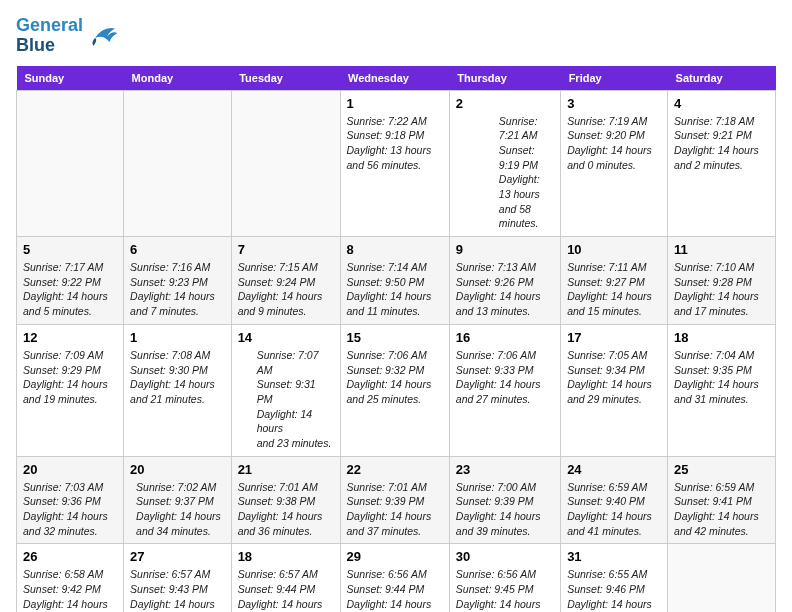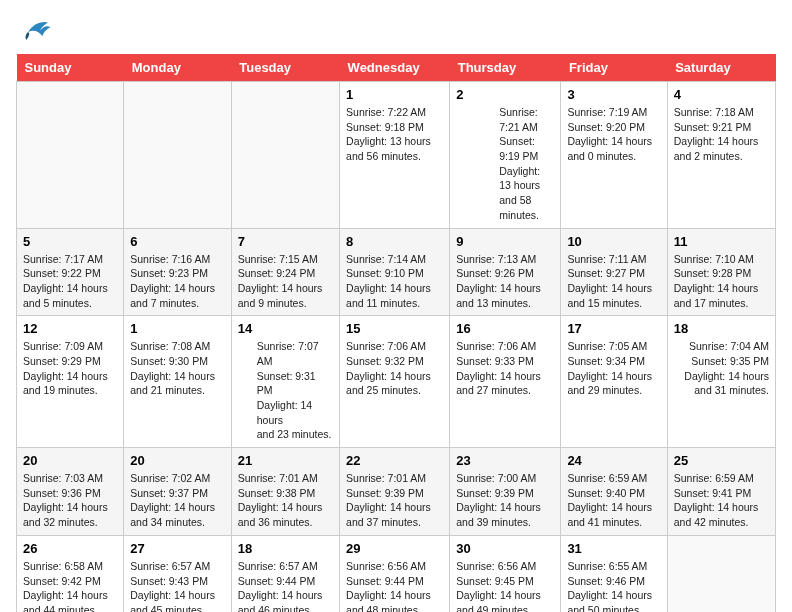--- a/index.html
+++ b/index.html
@@ -45,25 +45,25 @@
     .location-title {
       font-size: 16px;
       color: #333;
     }
     .calendar {
       width: 100%;
       border-collapse: collapse;
       font-size: 11px;
     }
     .calendar th {
-      background: #ef4444;
+      background: #6d28d9;
       color: #fff;
       text-align: left;
       padding: 6px 8px;
-      font-size: 13px;
+      font-size: 11px;
       font-weight: bold;
     }
     .calendar td {
       border: 1px solid #ccc;
       vertical-align: top;
       padding: 5px 6px;
       width: 113px;
       min-height: 80px;
       background: #fff;
     }
@@ -72,31 +72,37 @@
     }
     .day-number {
       font-size: 13px;
       font-weight: bold;
       margin-bottom: 3px;
     }
     .day-info {
       font-size: 10.5px;
       color: #222;
       line-height: 1.4;
+      font-style: italic;
     }
     .empty-cell {
       background: #f9f9f9 !important;
     }
     .calendar tbody tr td:first-child { border-left: 1px solid #ccc; }
   </style>
 </head>
 <body>
 
 <div class="header">
   <div class="logo">
+    <div>
+      <div class="logo-text">
+        <span>General</span><br><span style="color:#1a5276;">Blue</span>
+      </div>
+    </div>
     <svg class="logo-bird" viewBox="0 0 40 35" fill="none">
       <path d="M10 20 Q20 5 35 8 Q28 12 25 18 Q32 10 38 14 Q30 18 28 25 Q20 15 10 20Z" fill="#2e86c1"></path>
       <path d="M10 20 Q5 25 8 30 Q14 22 10 20Z" fill="#1a5276"></path>
     </svg>
   </div>
   <div class="title-block">
     <div class="month-title"></div>
     <div class="location-title"></div>
   </div>
 </div>
@@ -165,21 +171,21 @@
         <td>
           <div class="day-number">7</div>
           <div class="day-info" style="white-space: pre-line;">Sunrise: 7:15 AM
 Sunset: 9:24 PM
 Daylight: 14 hours
 and 9 minutes.</div>
         </td>
         <td>
           <div class="day-number">8</div>
           <div class="day-info" style="white-space: pre-line;">Sunrise: 7:14 AM
-Sunset: 9:10 PM
+Sunset: 9:50 PM
 Daylight: 14 hours
 and 11 minutes.</div>
         </td>
         <td>
           <div class="day-number">9</div>
           <div class="day-info" style="white-space: pre-line;">Sunrise: 7:13 AM
 Sunset: 9:26 PM
 Daylight: 14 hours
 and 13 minutes.</div>
         </td>
@@ -236,37 +242,37 @@
         </td>
         <td>
           <div class="day-number">17</div>
           <div class="day-info" style="white-space: pre-line;">Sunrise: 7:05 AM
 Sunset: 9:34 PM
 Daylight: 14 hours
 and 29 minutes.</div>
         </td>
         <td>
           <div class="day-number">18</div>
-          <div class="day-info" style="white-space: pre-line; text-align: right;">Sunrise: 7:04 AM
+          <div class="day-info" style="white-space: pre-line;">Sunrise: 7:04 AM
 Sunset: 9:35 PM
 Daylight: 14 hours
 and 31 minutes.</div>
         </td>
       </tr>
       <tr>
         <td>
           <div class="day-number">20</div>
           <div class="day-info" style="white-space: pre-line;">Sunrise: 7:03 AM
 Sunset: 9:36 PM
 Daylight: 14 hours
 and 32 minutes.</div>
         </td>
         <td>
           <div class="day-number">20</div>
-          <div class="day-info" style="white-space: pre-line;">Sunrise: 7:02 AM
+          <div class="day-info" style="white-space: pre-line; margin-left: 6px;">Sunrise: 7:02 AM
 Sunset: 9:37 PM
 Daylight: 14 hours
 and 34 minutes.</div>
         </td>
         <td>
           <div class="day-number">21</div>
           <div class="day-info" style="white-space: pre-line;">Sunrise: 7:01 AM
 Sunset: 9:38 PM
 Daylight: 14 hours
 and 36 minutes.</div>

